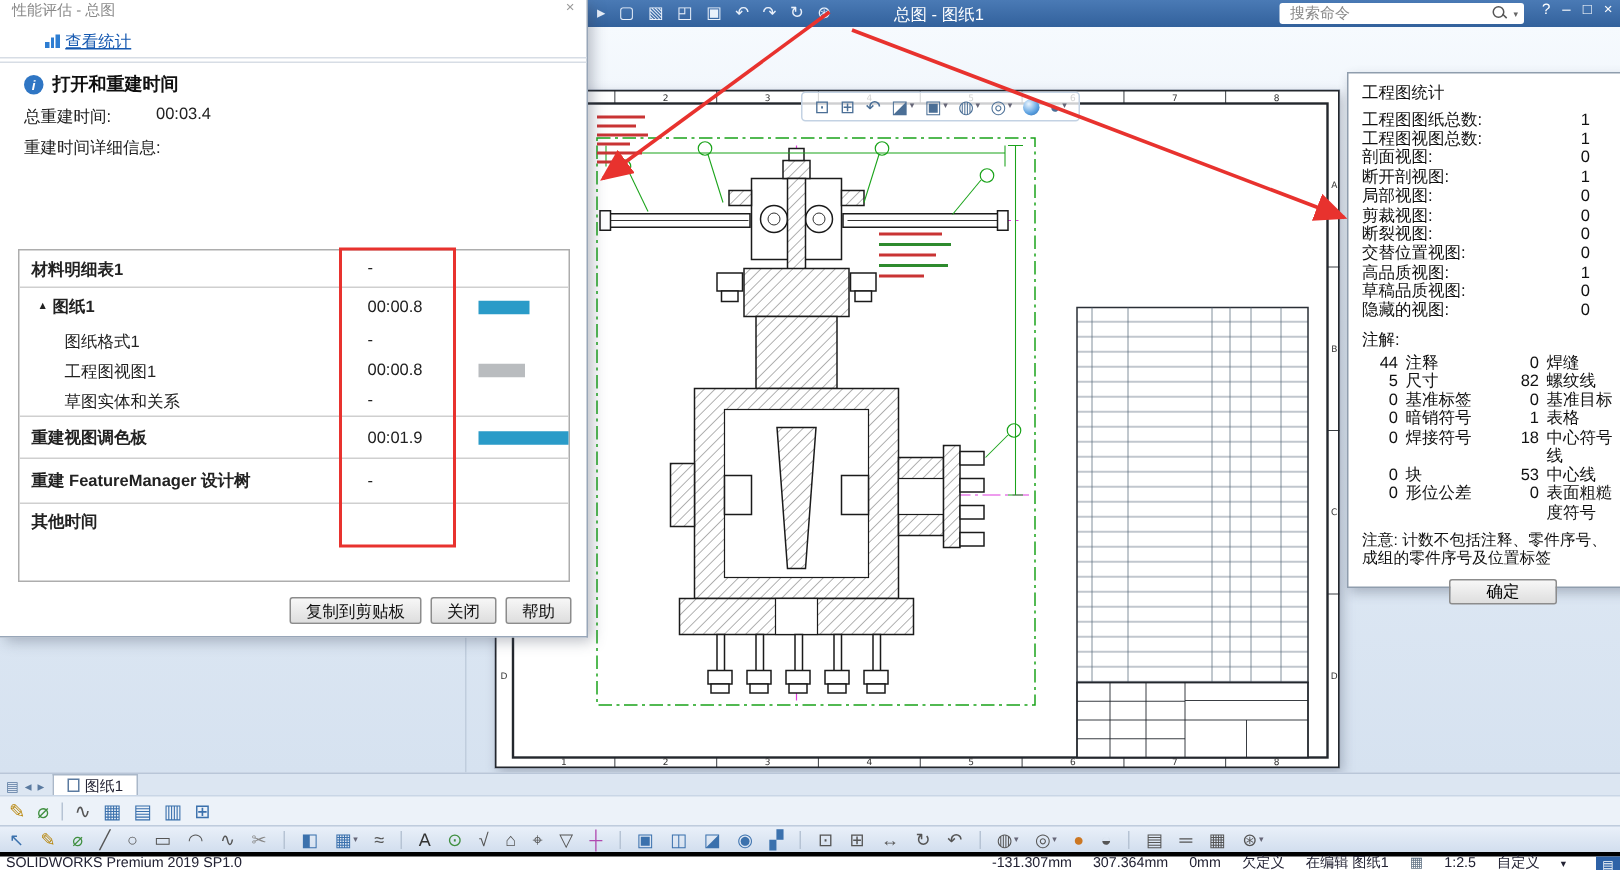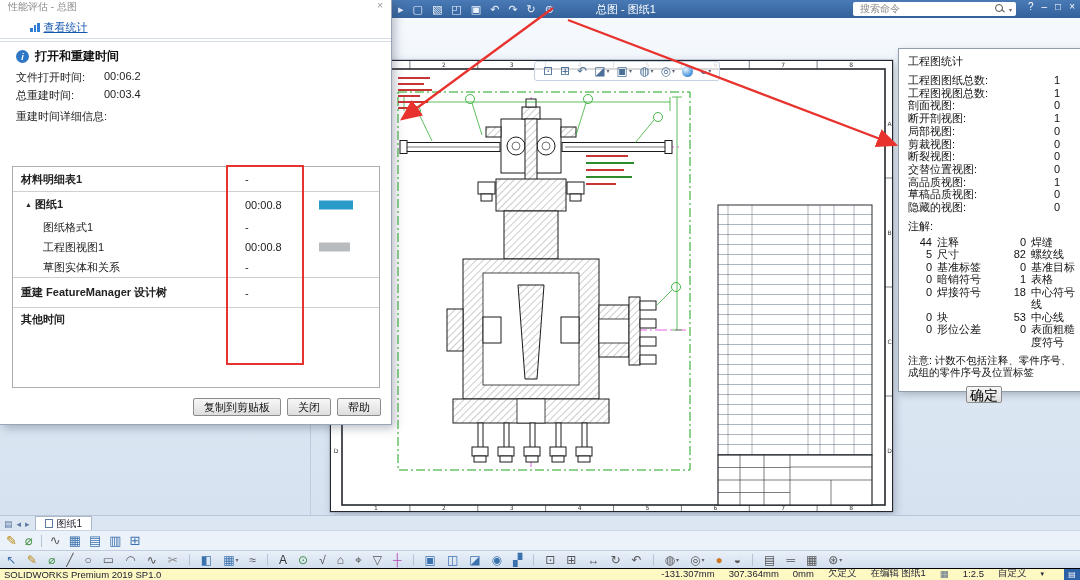--- a/index.html
+++ b/index.html
@@ -69,32 +69,32 @@
 
 
 .stats{position:absolute;left:898px;top:48px;width:200px;height:344px;background:#fff;border:1px solid #8f9dad;box-shadow:2px 3px 7px rgba(60,70,90,.3);z-index:15;padding:5px 10px 0 9px;font-size:11px;color:#111}
 .stats-title{margin-bottom:5px}
 .srow{display:flex;width:152px;line-height:12.7px}
 .svalue{margin-left:auto}
 .anno-h{margin:5px 0 2px}
 .arow{display:grid;grid-template-columns:24px 60px 24px auto;column-gap:5px;line-height:12.5px;width:172px}
 .arow .cnt{text-align:right}
 .stats-note{margin-top:6px;width:170px;line-height:12px;font-size:10.5px}
-.ok-btn{display:block;margin:8px 0 0 58px;width:36px;height:17px;font-size:14px;background:linear-gradient(#f7f7f7,#dedede);border:1px solid #8c8c8c;border-radius:2px;font-family:inherit}
+.ok-btn{display:block;margin:8px 0 0 58px;width:72px;height:17px;font-size:11px;background:linear-gradient(#f7f7f7,#dedede);border:1px solid #8c8c8c;border-radius:2px;font-family:inherit}
 
 
 .tabbar{position:absolute;left:0;top:515px;width:1080px;height:15px;background:#dce6f2;border-top:1px solid #b9c6d8;z-index:3;display:flex;align-items:flex-end;font-size:10px}
 .tab-icons{display:flex;gap:4px;padding:0 5px 1px 4px;color:#5a7aa0;font-size:9px;align-items:center}
 .sheet-tab{display:flex;align-items:center;gap:4px;height:14px;padding:0 9px;background:#fff;border:1px solid #aab8c9;border-bottom:none;color:#223}
 .sheet-ico{width:8px;height:9px;border:1px solid #5a7aa0;background:#fff;display:inline-block}
 .sketchbar{position:absolute;left:0;top:530px;width:1080px;height:20px;background:#ecf2f9;border-top:1px solid #c9d6e6;z-index:3;display:flex;align-items:center;gap:8px;padding:0 6px;font-size:13px}
 .mainbar{position:absolute;left:0;top:550px;width:1080px;height:18px;background:linear-gradient(#e9f0f9,#d2deee);border-top:1px solid #bfccdd;z-index:3;display:flex;align-items:center;gap:11px;padding:0 6px;font-size:12px}
 
 
-.statusbar{position:absolute;left:0;top:568px;width:1080px;height:12px;background:#fef9c3;border-top:1px solid #000000;z-index:3;font-size:9.5px;color:#223;display:flex;align-items:flex-end}
+.statusbar{position:absolute;left:0;top:568px;width:1080px;height:12px;background:#ffffff;border-top:3px solid #000000;z-index:3;font-size:9.5px;color:#223;display:flex;align-items:center}
 .sb-left{padding-left:4px;white-space:nowrap}
 .sb-right{margin-left:auto;display:flex;gap:14px;align-items:center;padding-right:36px;white-space:nowrap}
 .sb-chip{position:absolute;right:0;top:0;width:16px;height:11px;background:#2e62a7;color:#fff;font-size:8px;display:flex;align-items:center;justify-content:center}
 
 
 .rul{font-size:6px;fill:#333;text-anchor:middle;font-family:"DejaVu Sans",sans-serif}
 .part{fill:#fff;stroke:#1b1b1b;stroke-width:1}
 .parth{fill:url(#hatch);stroke:#1b1b1b;stroke-width:1}
 .thin{stroke:#1b1b1b;stroke-width:.6;fill:none}
 .dim{stroke:#1aa31a;stroke-width:.7}
@@ -371,24 +371,20 @@
         </span>
       <u>查看统计</u>
     </div>
     <hr class="sep">
     <hr class="sep">
     <div class="sect-row" style="padding-bottom:2px">
       <span class="info-i">i</span>
       <span class="sect-title">打开和重建时间</span>
     </div>
     <div class="kv">
-      <span class="k">文件打开时间:</span>
-      <span class="v">00:06.2</span>
-    </div>
-    <div class="kv">
       <span class="k">总重建时间:</span>
       <span class="v">00:03.4</span>
     </div>
     <div class="details-label">重建时间详细信息:</div>
     <div class="ptable" id="perf-rows">
         <div class="prow lvl0 bold" style="height: 24px;">
           <span class="plabel">材料明细表1</span>
           <span class="pvalue">-</span>
         </div>
         <div class="prow lvl0 bold sect hasx" style="height: 26px;">
@@ -406,20 +402,27 @@
         <div class="prow lvl1" style="height: 20px;">
           <span class="plabel">工程图视图1</span>
           <span class="pvalue">00:00.8</span>
           <span class="pbar">
             <i class="gray" style="width: 31px;"></i>
           </span>
         </div>
         <div class="prow lvl1" style="height: 20px;">
           <span class="plabel">草图实体和关系</span>
           <span class="pvalue">-</span>
+        </div>
+        <div class="prow lvl0 bold sect" style="height: 28px;">
+          <span class="plabel">重建视图调色板</span>
+          <span class="pvalue">00:01.9</span>
+          <span class="pbar">
+            <i class="blue" style="width: 76px;"></i>
+          </span>
         </div>
         <div class="prow lvl0 bold sect" style="height: 30px;">
           <span class="plabel">重建 FeatureManager 设计树</span>
           <span class="pvalue">-</span>
         </div>
         <div class="prow lvl0 bold sect" style="height: 24px;">
           <span class="plabel">其他时间</span>
           <span class="pvalue"></span>
         </div>
       </div>

